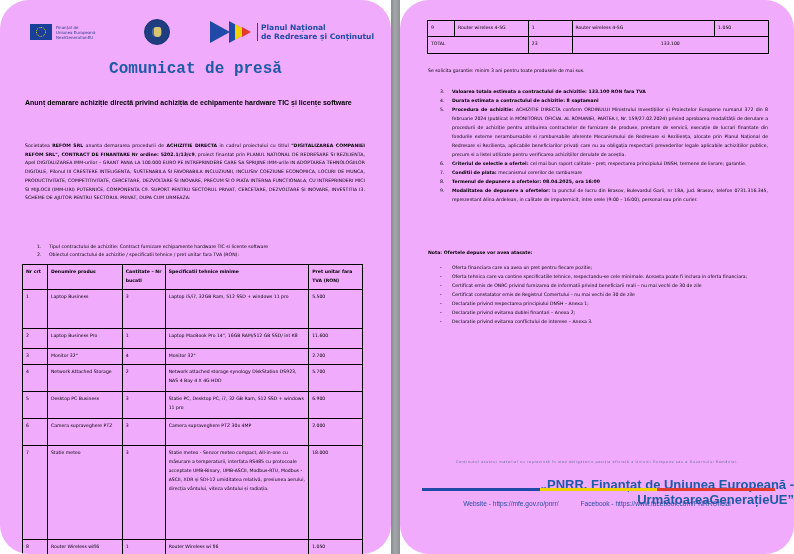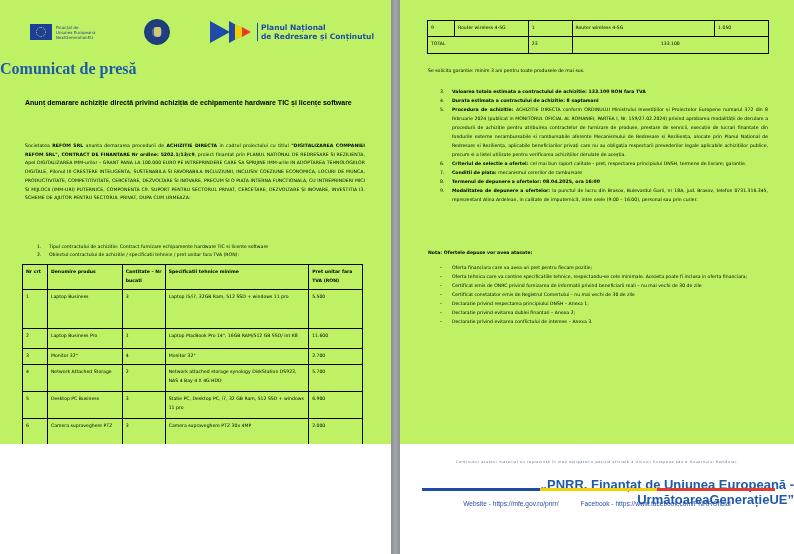--- a/index.html
+++ b/index.html
@@ -1,19 +1,19 @@
 <!DOCTYPE html>
 <html><head>
 <meta charset="utf-8">
 <style>
   * { box-sizing: border-box; margin: 0; padding: 0; }
   html, body { width: 794px; height: 554px; overflow: hidden; background: #ffffff; }
   body { position: relative; font-family: "DejaVu Sans", sans-serif; color: #000; }
 
-  .page { position: absolute; top: 0; height: 444px; background: #bef264; overflow: hidden; }
+  .page { position: absolute; top: 0; height: 554px; background: #f0abfc; overflow: hidden; border-radius: 29px; }
   .page-left { left: 0; width: 391px; }
   .page-right { left: 400px; width: 394px; }
   .gutter { position: absolute; left: 391px; top: 0; width: 9px; height: 554px;
             background: linear-gradient(to right, #8a8d90, #a4a7aa 45%, #8e9194); }
 
   
   .logo-eu { position: absolute; left: 30px; top: 24px; display: flex; align-items: center; gap: 4px; }
   .eu-flag { width: 22px; height: 16px; background: #1a3f99; position: relative; }
   .eu-flag .ring { position: absolute; left: 6px; top: 3px; width: 10px; height: 10px; border: 1px dotted #f3d000; border-radius: 50%; }
   .eu-text { font-size: 4px; line-height: 5px; color: #2a3e8a; }
@@ -21,21 +21,21 @@
            background: radial-gradient(circle, #4a68a8 0 30%, #1f3e80 31% 100%); border: 1px solid #173270; }
   .crest::after { content: ""; position: absolute; left: 9px; top: 7px; width: 7px; height: 10px; background: #d8c570; border-radius: 2px 2px 4px 4px; }
   .logo-pnrr { position: absolute; left: 210px; top: 21px; display: flex; align-items: center; }
   .pnrr-arrows { position: relative; width: 44px; height: 22px; }
   .arr1 { position: absolute; left: 0; top: 0; width: 0; height: 0; border-top: 11px solid transparent; border-bottom: 11px solid transparent; border-left: 20px solid #1f4aa8; }
   .arr2a { position: absolute; left: 19px; top: 0; width: 0; height: 0; border-top: 11px solid transparent; border-bottom: 11px solid transparent; border-left: 20px solid #1f4aa8; }
   .arr2b { position: absolute; left: 25px; top: 3px; width: 0; height: 0; border-top: 8px solid transparent; border-bottom: 8px solid transparent; border-left: 14px solid #f3d000; }
   .arr2c { position: absolute; left: 32px; top: 6px; width: 0; height: 0; border-top: 5px solid transparent; border-bottom: 5px solid transparent; border-left: 9px solid #e53a2e; }
   .pnrr-text { border-left: 1px solid #1f4aa8; padding-left: 3px; margin-left: 3px; font-size: 7.5px; line-height: 9px; color: #1f4aa8; font-weight: bold; }
 
-  .press-title { position: absolute; left: 0; width: 391px; top: 60px; text-align: left; font-family: Liberation Serif, serif; font-weight: bold; font-size: 16px; color: #1f5aa8; }
+  .press-title { position: absolute; left: 0; width: 391px; top: 60px; text-align: center; font-family: Liberation Mono, monospace; font-weight: bold; font-size: 16px; color: #1f5aa8; }
   .subject { position: absolute; left: 25px; width: 340px; top: 96px; font-family: "Liberation Sans", sans-serif; font-size: 7px; font-weight: bold; line-height: 13px; text-align: justify; text-align-last: left; }
 
   .intro { position: absolute; left: 25px; width: 340px; top: 142px; font-size: 4.6px; line-height: 8.7px; text-align: justify; letter-spacing: 0.05px; }
   .intro b { font-weight: bold; }
 
   .numlist { position: absolute; list-style: none; }
   .numlist li { display: flex; font-size: 4.6px; line-height: 8px; }
   .numlist .n { width: 12px; flex: none; }
   .list-a { left: 37px; top: 243px; width: 330px; }
 

